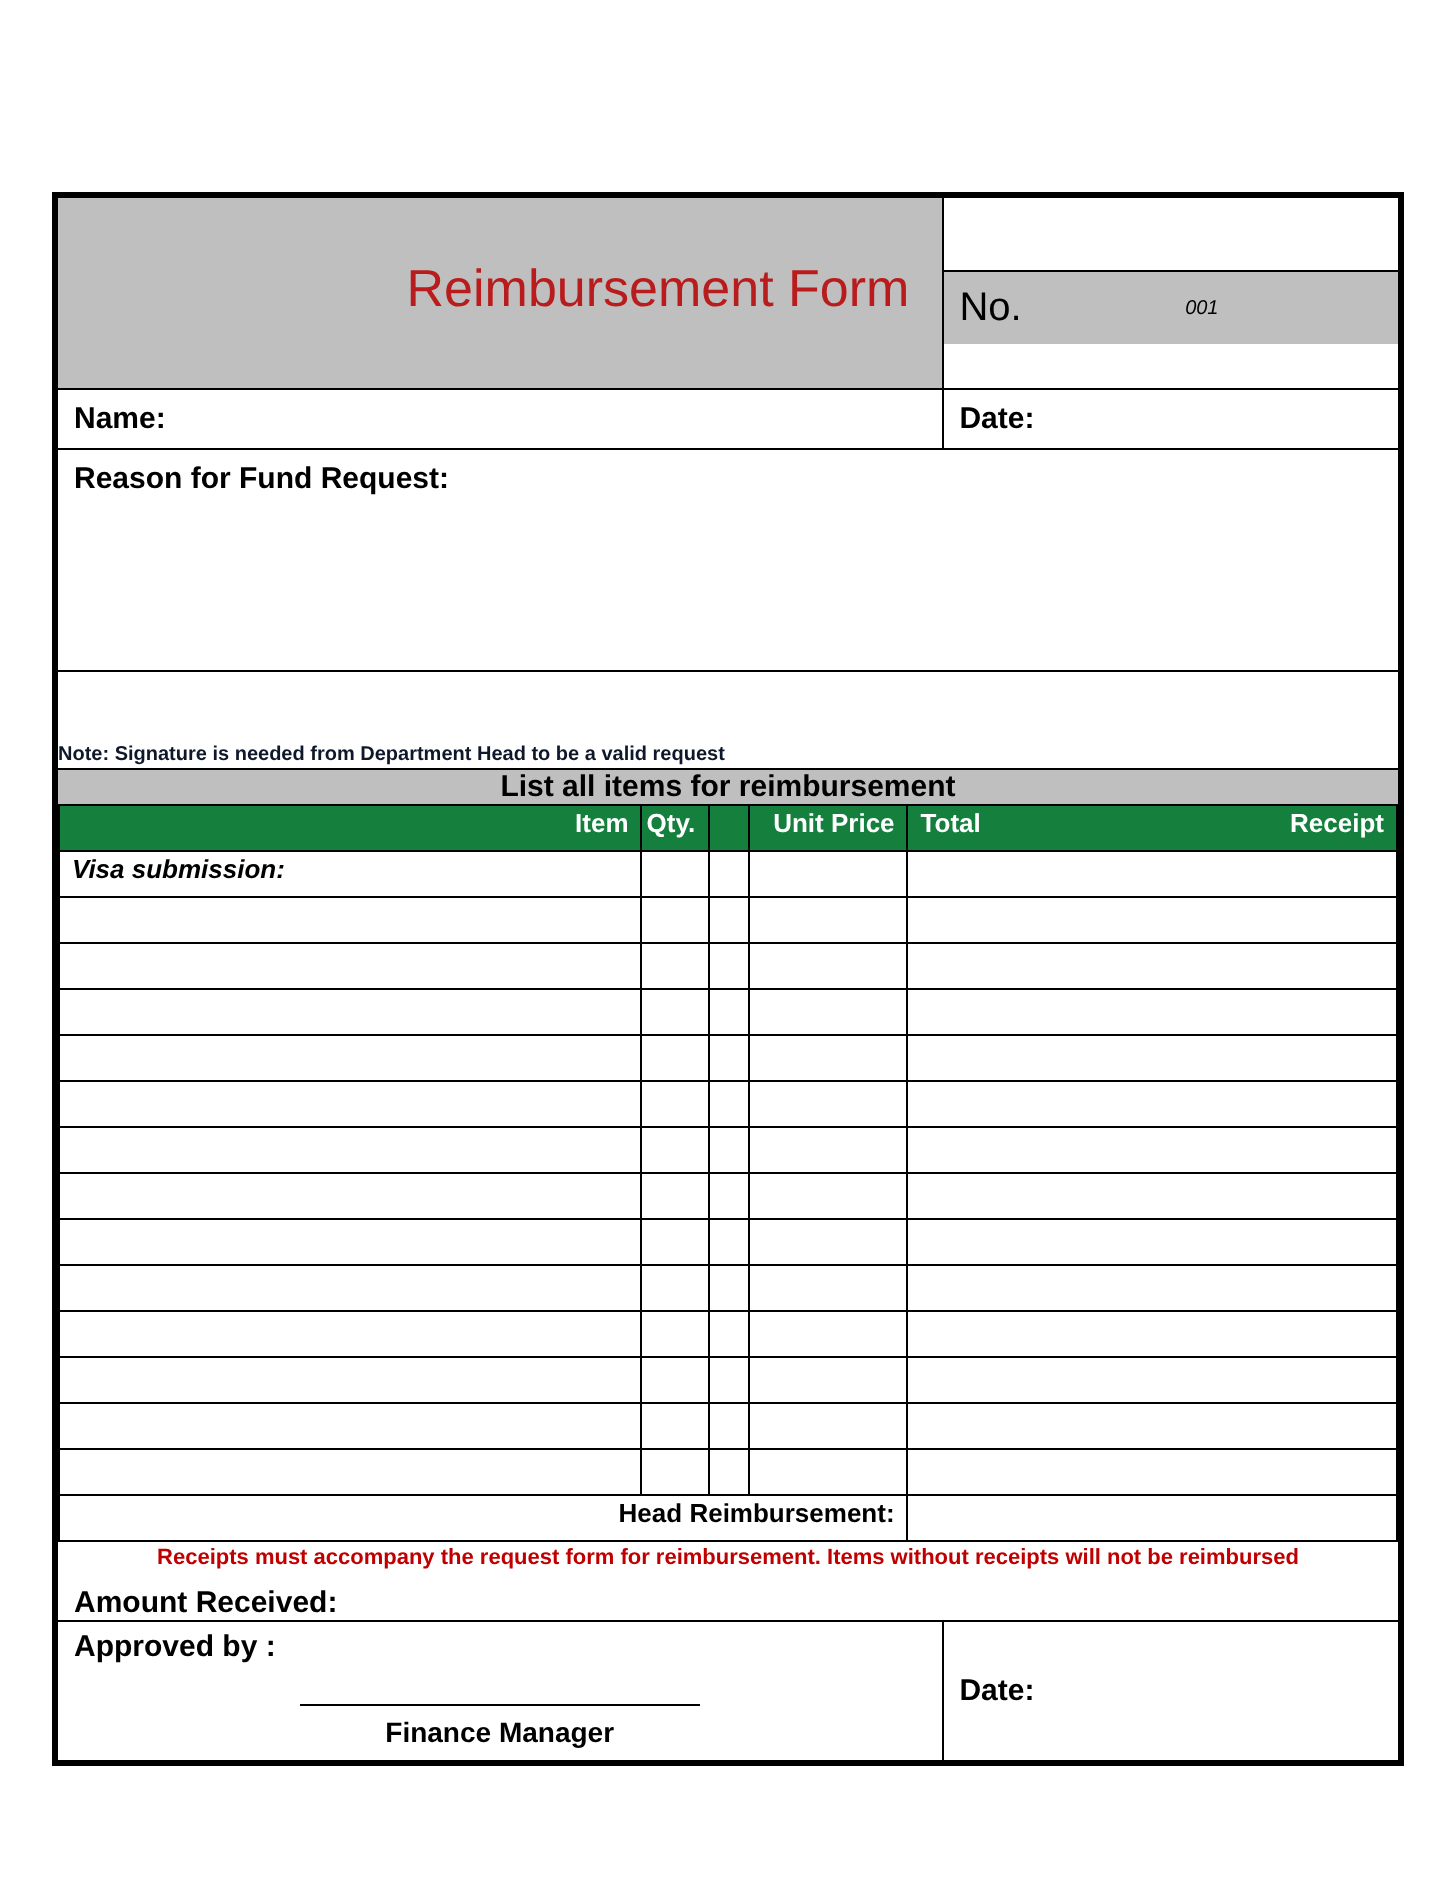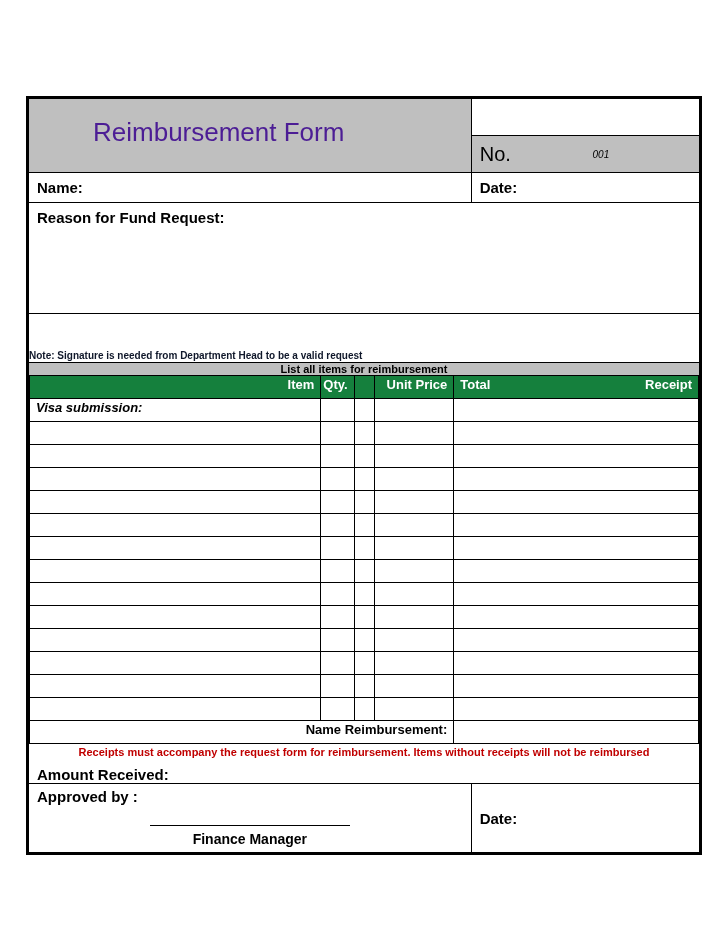--- a/index.html
+++ b/index.html
@@ -20,24 +20,25 @@
   td {
     vertical-align: top;
     padding: 0;
   }
   .topleft {
     width: 66%;
     background: #bfbfbf;
     padding: 14px 0 18px 60px;
   }
   .topleft h1 {
-    margin: 4px;
-    color: #4c1d95;
+    margin: 16px;
+    color: #b91c1c;
     font-size: 26px;
     font-weight: normal;
+    text-align: right;
   }
   .topright {
     width: 34%;
     border-left: 1px solid #000;
   }
   .topright .blank {
     height: 36px;
     border-bottom: 1px solid #000;
   }
   .topright .norow {
@@ -83,21 +84,21 @@
     color: #0f172a;
     font-size: 10px;
     font-weight: bold;
     text-align: left;
     padding: 4px 0 1px 0;
   }
   .section-hd {
     background: #bfbfbf;
     font-weight: bold;
     text-align: center;
-    font-size: 11px;
+    font-size: 15px;
     padding: 0;
     border-top: 1px solid #000;
     margin-top: 24px;
   }
   .purple-row td {
     background: #15803d;
     color: #fff;
     font-size: 11px;
     font-weight: bold;
     padding: 1px 4px;
@@ -286,21 +287,21 @@
                   <td></td>
                 </tr>
       <tr>
                   <td class="c0"></td>
                   <td></td>
                   <td></td>
                   <td></td>
                   <td></td>
                 </tr>
       <tr class="total-row">
-        <td colspan="4" class="label">Name Reimbursement:</td>
+        <td colspan="4" class="label">Head Reimbursement:</td>
         <td></td>
       </tr>
     </tbody>
             </table>
   </td>
 </tr>
 
 <tr>
   <td colspan="2" class="red-note">Receipts must accompany the request form for reimbursement.  Items without receipts will not be reimbursed</td>
 </tr>

